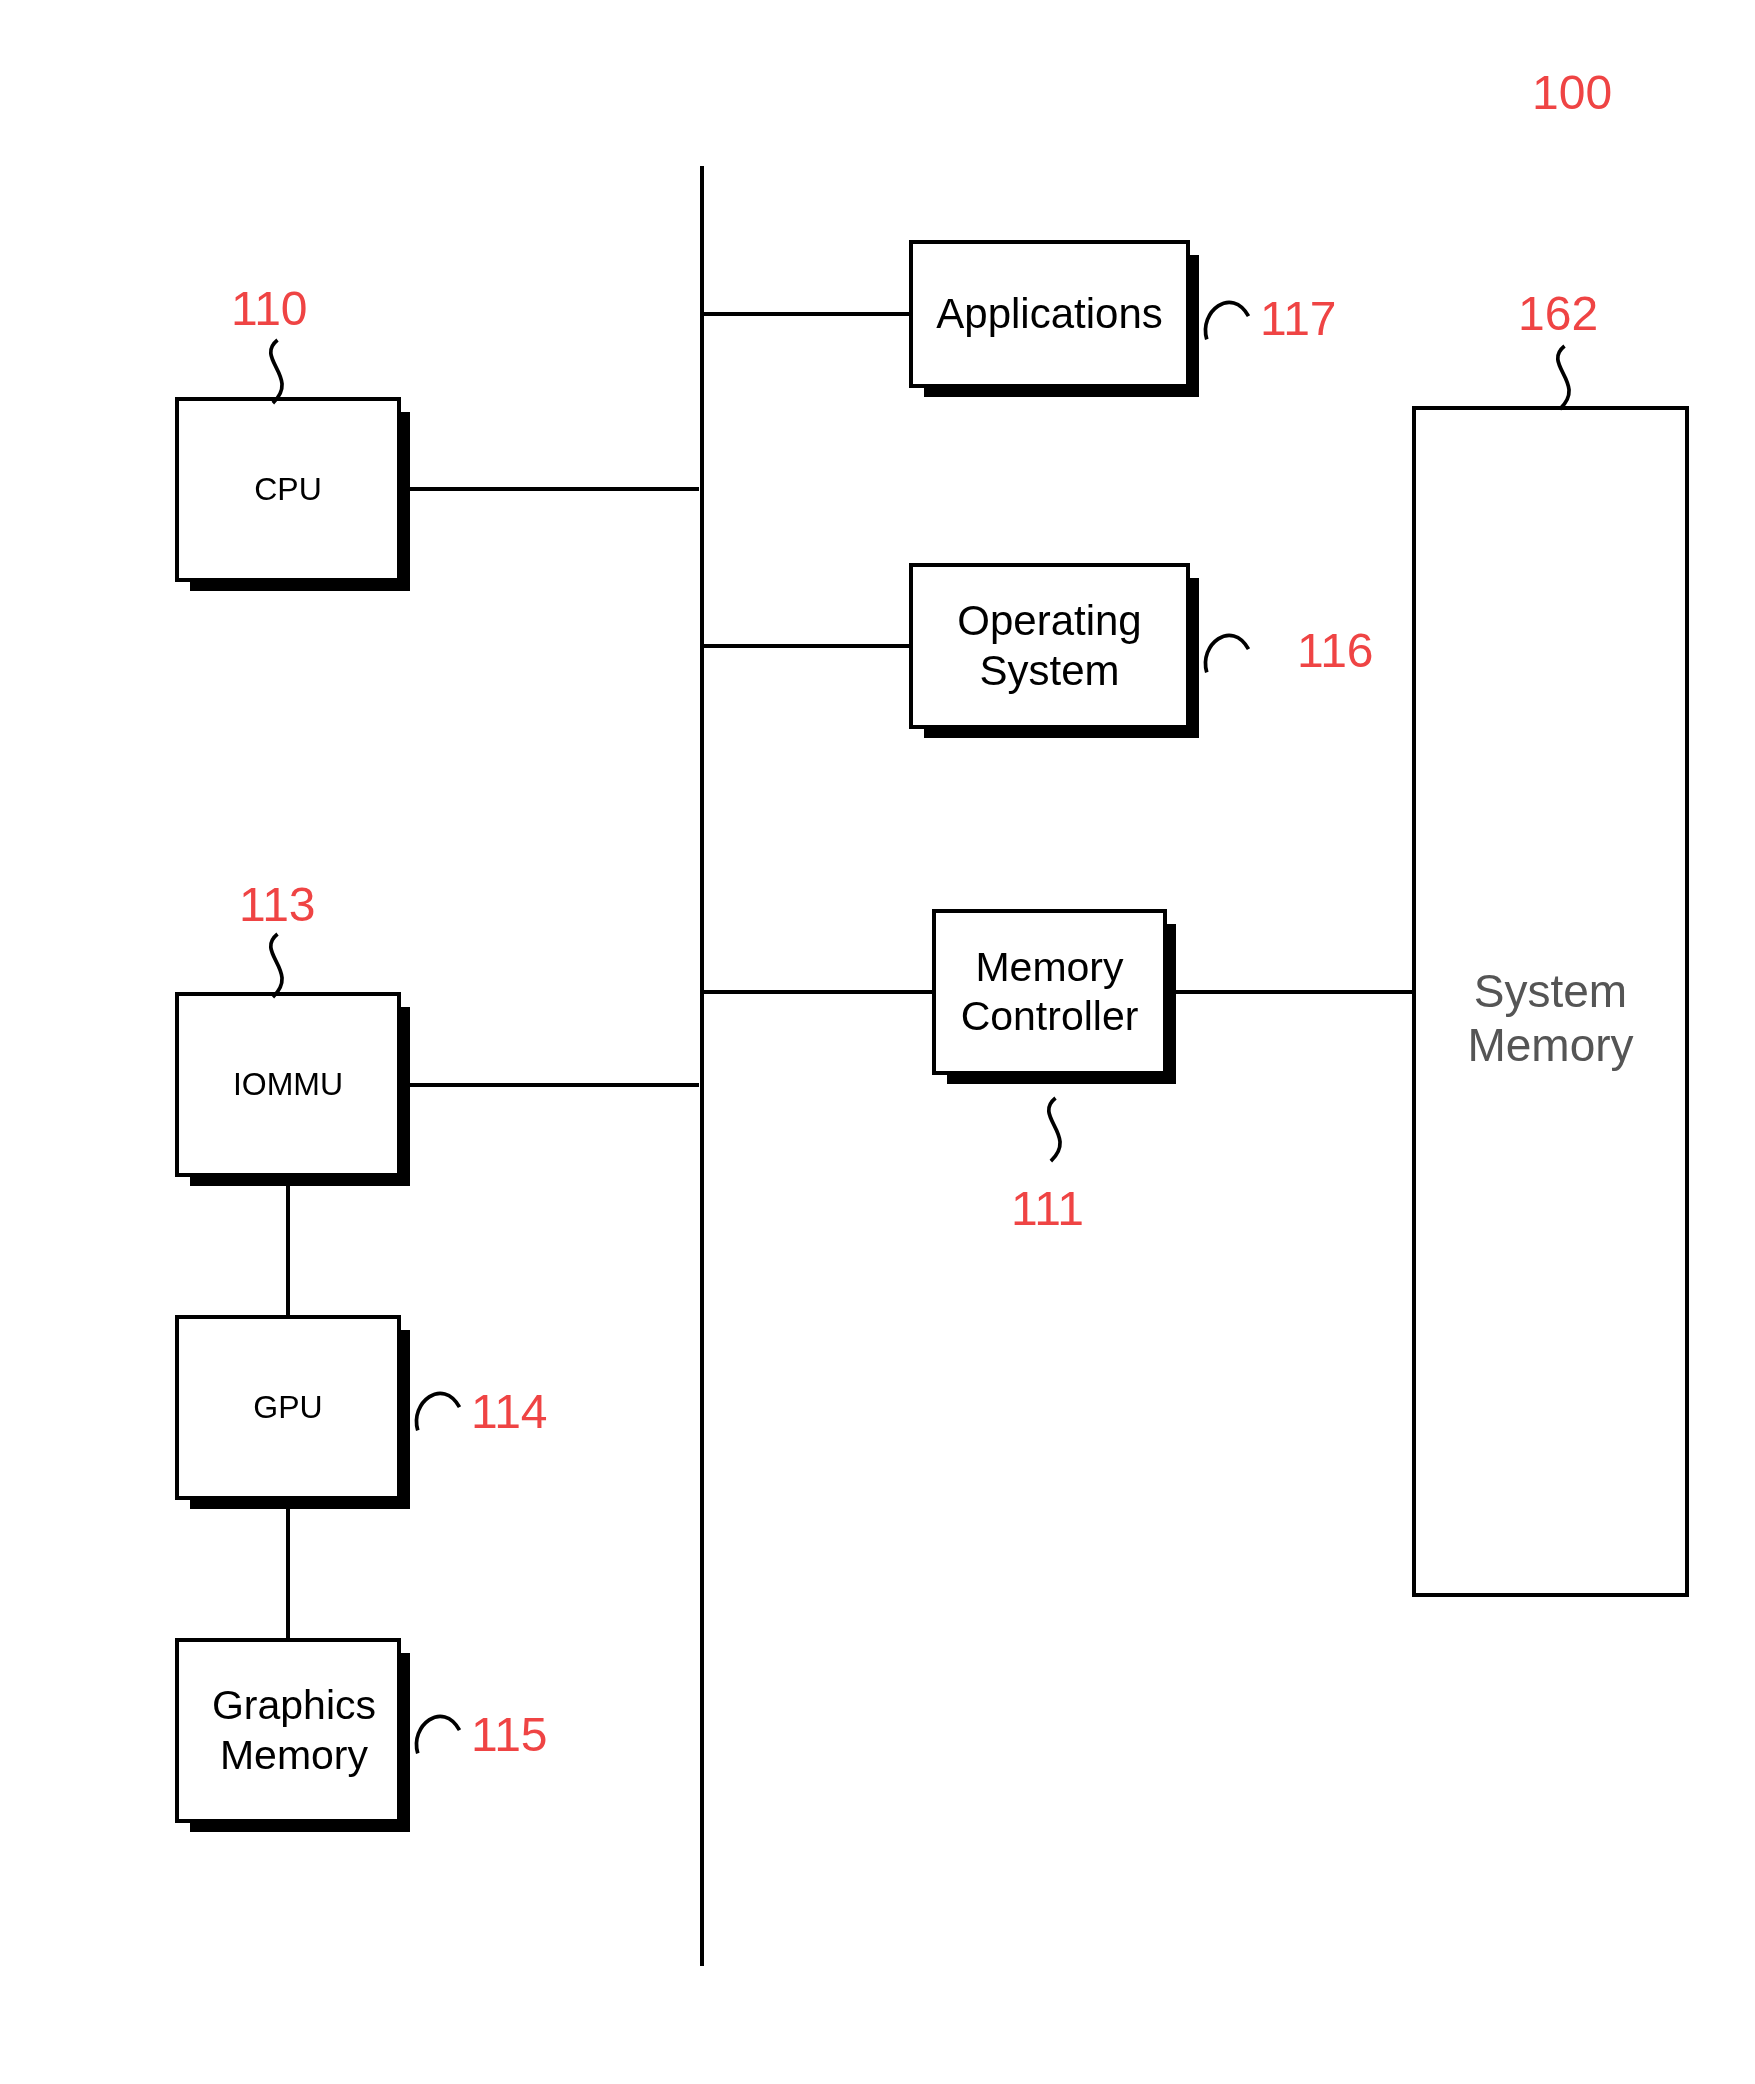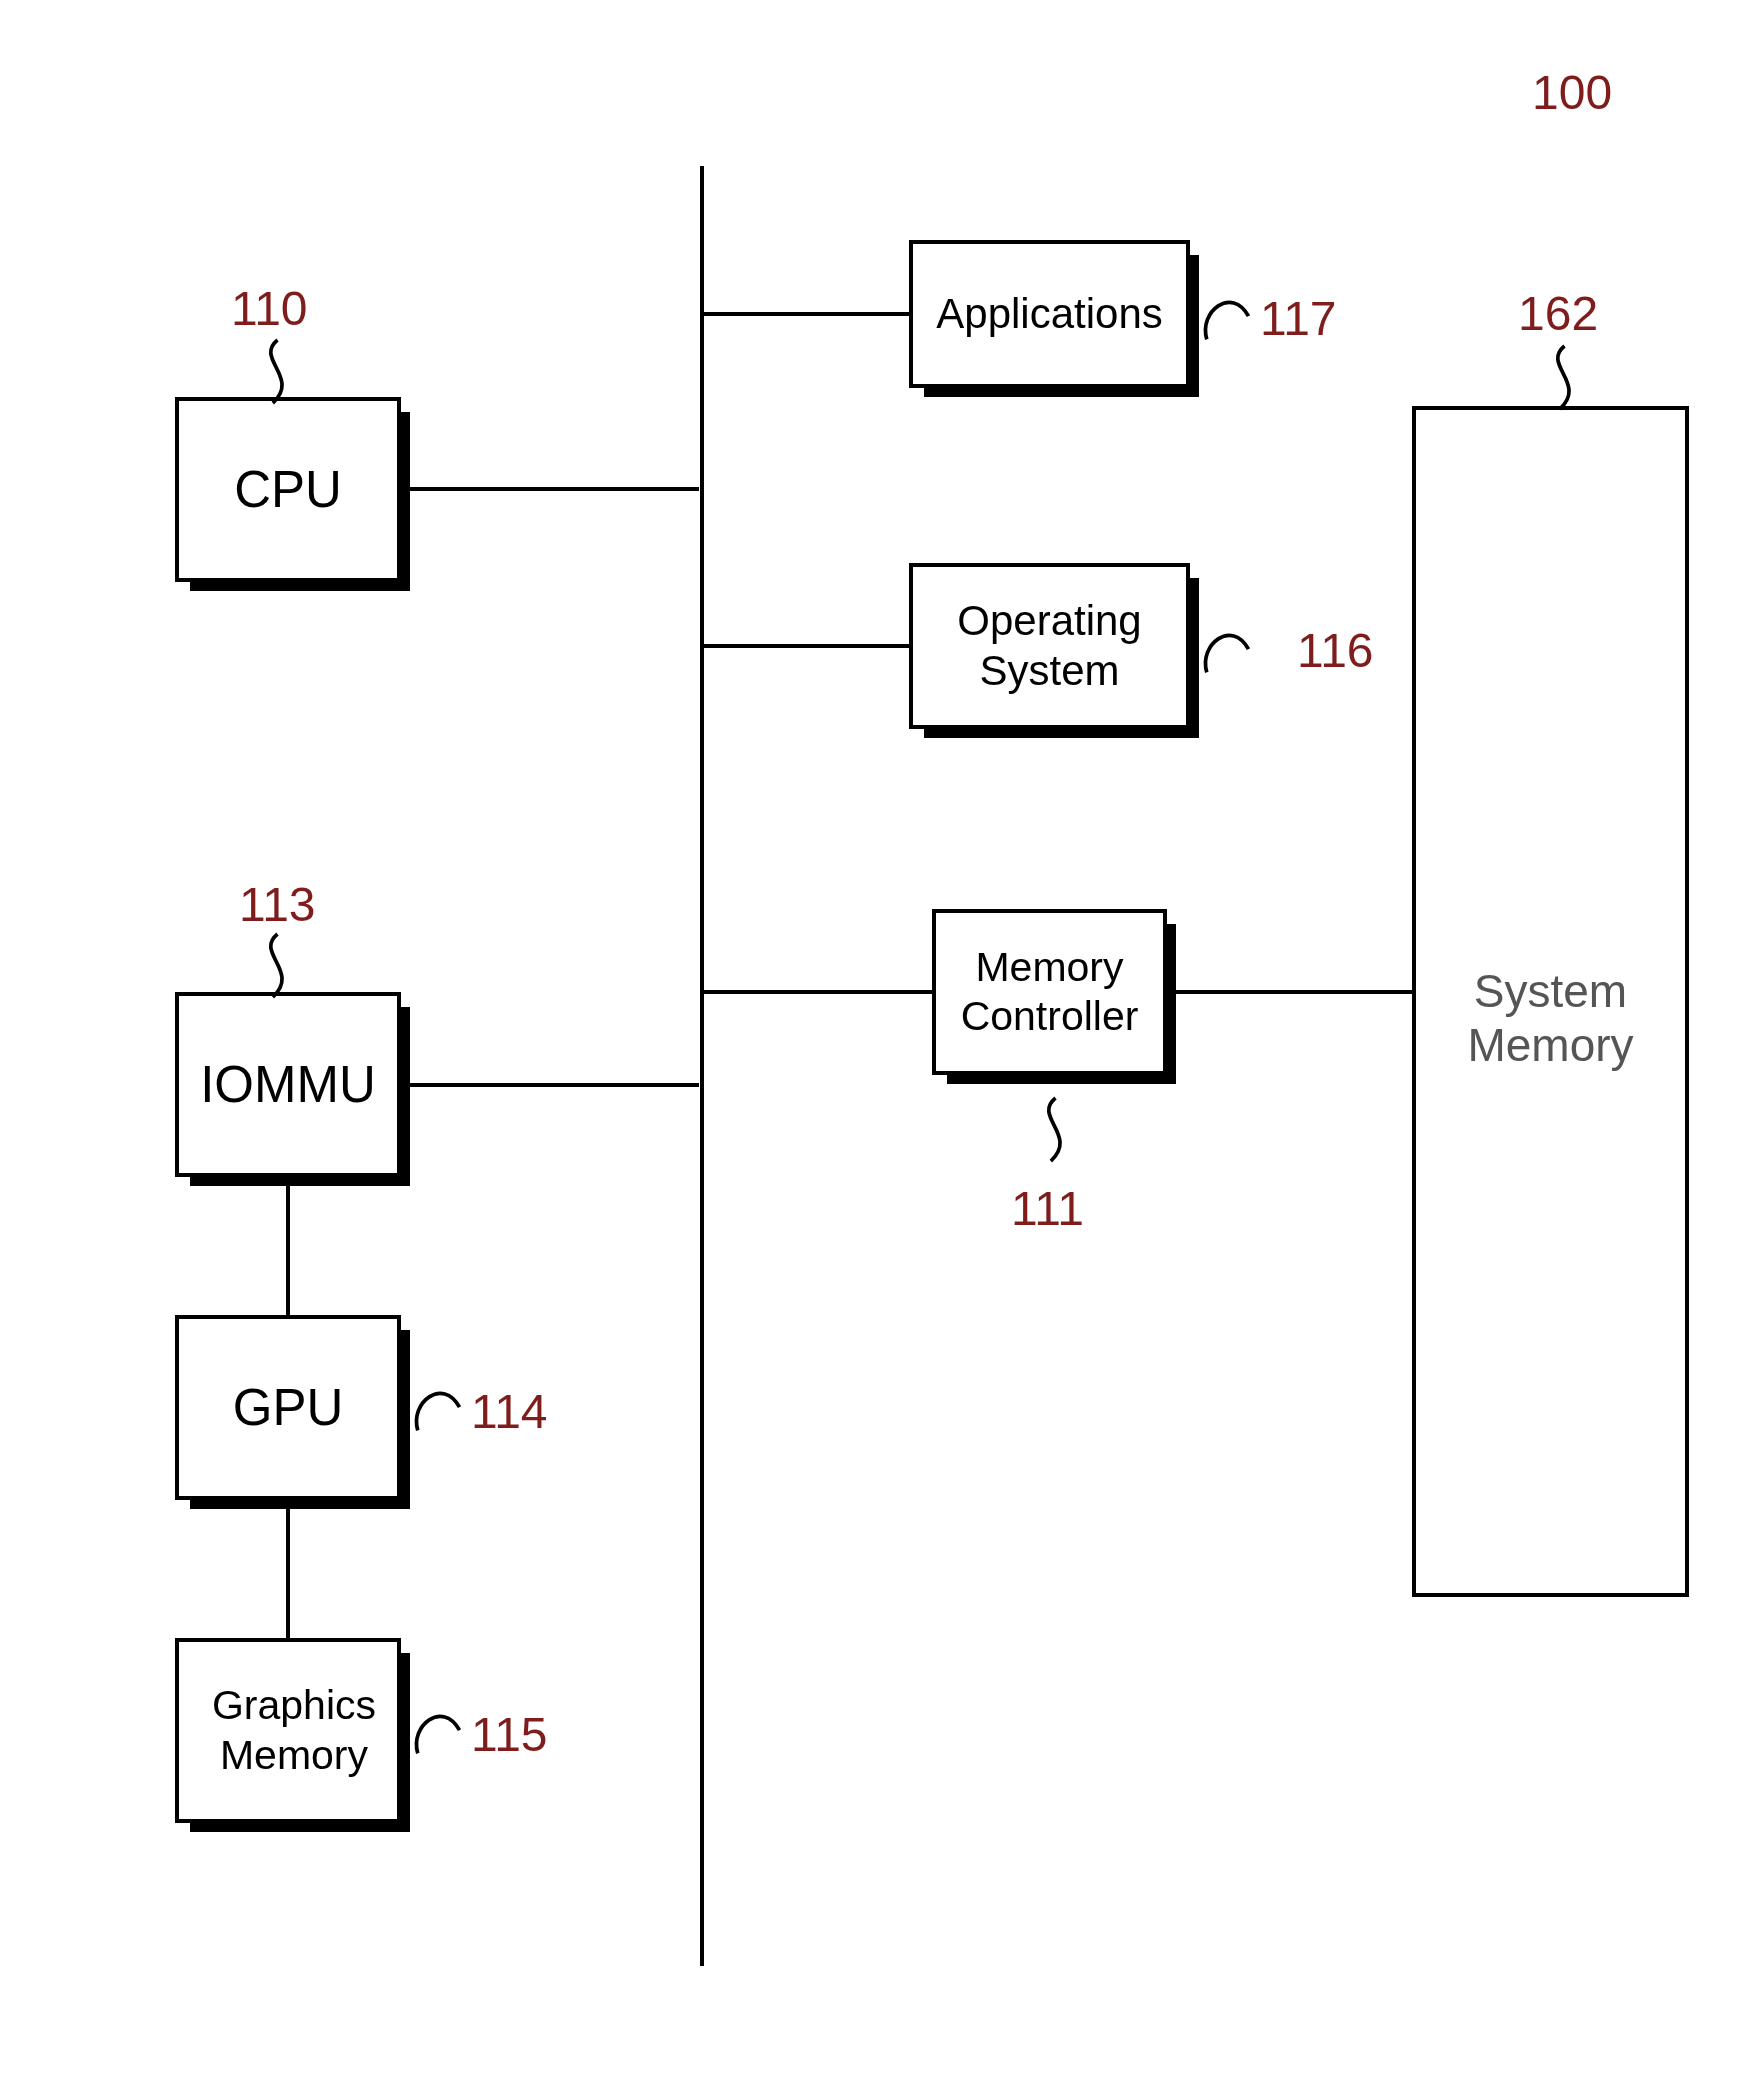--- a/index.html
+++ b/index.html
@@ -15,21 +15,21 @@
     color: #000000;
   }
   .box {
     position: absolute;
     border: 4.6px solid #000;
     background: #fff;
     display: flex;
     align-items: center;
     justify-content: center;
     text-align: center;
-    font-size: 51px;
+    font-size: 32px;
     line-height: 1.2;
     box-sizing: border-box;
   }
   .box .shadow-r {
     position: absolute;
     right: -13px;
     top: 11px;
     bottom: -13px;
     width: 9.2px;
     background: #000;
@@ -38,21 +38,21 @@
     position: absolute;
     left: 11px;
     right: -13px;
     bottom: -13px;
     height: 9.2px;
     background: #000;
   }
   .label {
     position: absolute;
     font-size: 48px;
-    color: #7f1d1d;
+    color: #ef4444;
   }
   .line {
     position: absolute;
     background: #000;
   }
   .hline { height: 3.7px; }
   .vline { width: 3.7px; }
   .squiggle {
     position: absolute;
     width: 65px;

